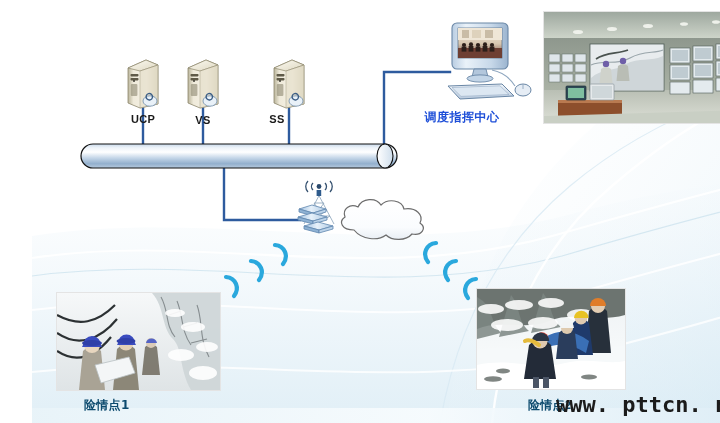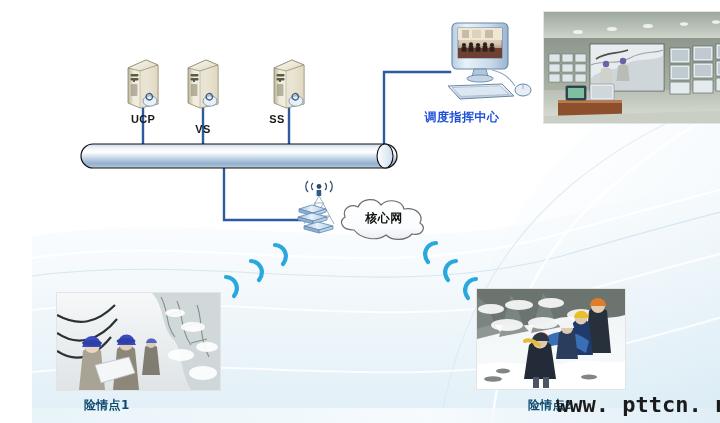--- a/index.html
+++ b/index.html
@@ -270,21 +270,21 @@
       <polygon points="4,10 22,2 34,7 16,13" fill="url(#srvTop)" stroke="#8d876c" stroke-width="0.7"></polygon>
       <polygon points="16,13 34,7 34,46 16,50" fill="#e6e0cc" stroke="#9a9478" stroke-width="0.6" opacity="0.75"></polygon>
       <rect x="6.5" y="16" width="8" height="2.4" rx="0.8" fill="#5f5a48"></rect>
       <rect x="6.5" y="20" width="8" height="2.4" rx="0.8" fill="#5f5a48"></rect>
       <rect x="6.8" y="26" width="6.6" height="12" rx="1" fill="#8e8871" opacity="0.6"></rect>
       <circle cx="10" cy="23" r="0.9" fill="#2c2a22"></circle>
       <ellipse cx="26" cy="43" rx="7" ry="5.2" fill="#e9f1f8" stroke="#6f8ba8" stroke-width="0.8"></ellipse>
       <path d="M23,41 a3.2,3.2 0 1,1 0.1,0.1" fill="none" stroke="#3d5f86" stroke-width="1.4"></path>
     </svg>
   </div>
-  <div class="server-label" style="left:142px; top:123px; width:58px;">VS</div>
+  <div class="server-label" style="left:142px; top:114px; width:58px;">VS</div>
 
   <div class="server" style="left:238px; top:58px;">
     <svg viewBox="0 0 38 52" width="38" height="52">
       <polygon points="4,10 22,2 34,7 34,46 16,50 4,45" fill="url(#srvBody)" stroke="#8d876c" stroke-width="0.8"></polygon>
       <polygon points="4,10 22,2 34,7 16,13" fill="url(#srvTop)" stroke="#8d876c" stroke-width="0.7"></polygon>
       <polygon points="16,13 34,7 34,46 16,50" fill="#e6e0cc" stroke="#9a9478" stroke-width="0.6" opacity="0.75"></polygon>
       <rect x="6.5" y="16" width="8" height="2.4" rx="0.8" fill="#5f5a48"></rect>
       <rect x="6.5" y="20" width="8" height="2.4" rx="0.8" fill="#5f5a48"></rect>
       <rect x="6.8" y="26" width="6.6" height="12" rx="1" fill="#8e8871" opacity="0.6"></rect>
       <circle cx="10" cy="23" r="0.9" fill="#2c2a22"></circle>
@@ -369,21 +369,20 @@
     <path d="M22,34
              C10,34 6,26 13,21
              C10,13 18,7 26,11
              C30,2 44,1 49,9
              C56,2 70,4 72,13
              C84,11 92,19 88,27
              C95,32 90,40 80,38
              C74,45 60,45 54,39
              C46,45 30,44 22,34 Z" fill="url(#cloudGrad)" stroke="#6d6d6d" stroke-width="1.2"></path>
   </svg>
-  <div id="cloud-label">核心网</div>
 
   <svg id="workstation" viewBox="0 0 100 88">
     <defs>
       <linearGradient id="monBody" x1="0" y1="0" x2="1" y2="0">
         <stop offset="0%" stop-color="#b9cde2"></stop>
         <stop offset="25%" stop-color="#eaf2f9"></stop>
         <stop offset="70%" stop-color="#c7d8e9"></stop>
         <stop offset="100%" stop-color="#9bb4cf"></stop>
       </linearGradient>
       <linearGradient id="kbdGrad" x1="0" y1="0" x2="0" y2="1">

